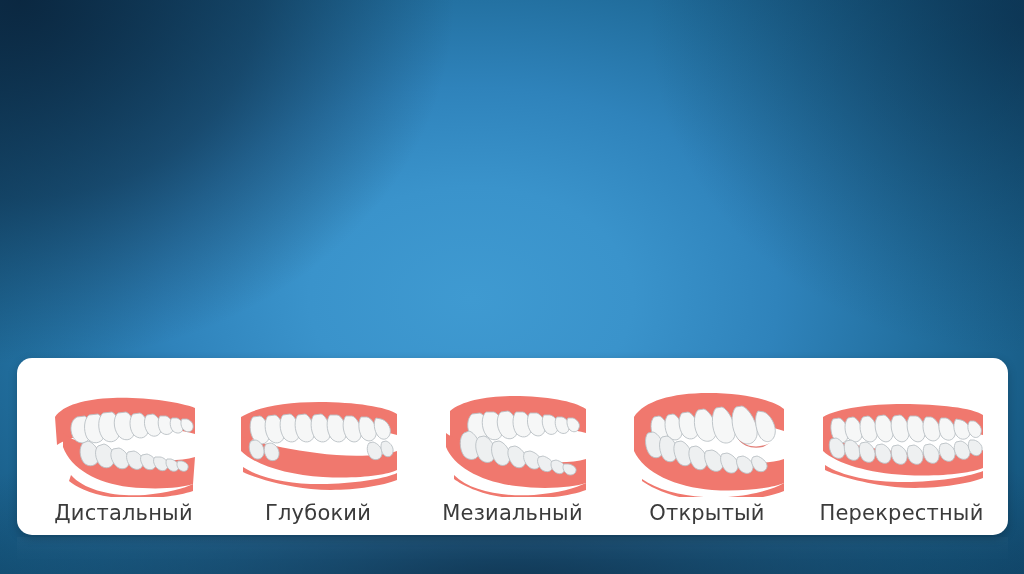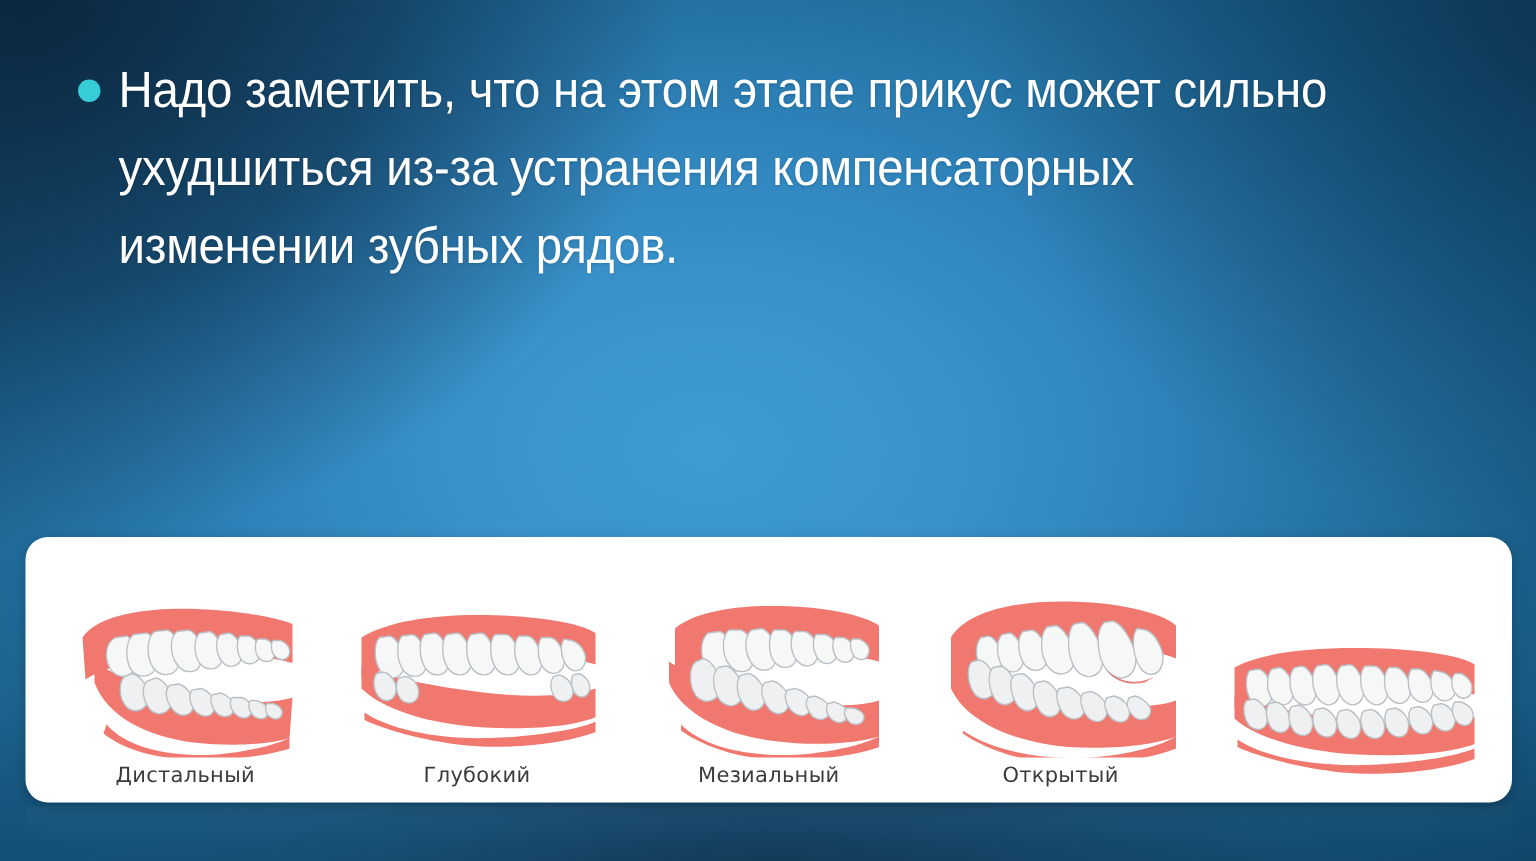--- a/index.html
+++ b/index.html
@@ -101,21 +101,21 @@
     align-items: center;
   }
   .bite-figure {
     width: 178px;
     height: 110px;
     position: relative;
   }
   .bite-figure svg { display: block; width: 100%; height: 100%; }
   .bite-label {
     margin-top: 4px;
-    font-size: 14px;
+    font-size: 21px;
     color: #3b3b3b;
     font-family: "DejaVu Sans", sans-serif;
     letter-spacing: 0.2px;
     white-space: nowrap;
   }
 
   
   .reflection {
     position: absolute;
     left: 17px;
@@ -131,24 +131,20 @@
     background: linear-gradient(to bottom, rgba(255,255,255,0.10), rgba(255,255,255,0));
   }
 </style>
 </head>
 <body>
 
 <div id="slide">
 
   <div class="bullets">
 
-    <div class="bullet-row">
-      <span class="bullet-dot"></span>
-      <div class="bullet-text">Надо заметить, что на этом этапе прикус может сильно ухудшиться из-за устранения компенсаторных изменении зубных рядов.</div>
-    </div>
 
 
   </div>
 
   <div class="reflection">
     
   </div>
 
   <div class="card">
     <div class="card-inner">
@@ -313,18 +309,19 @@
               <path d="M64 58 C61 62 62 70 66 74 C71 78 77 77 78 70 C79 63 73 58 69 57 Z"></path>
               <path d="M80 59 C77 63 78 71 82 75 C87 79 93 78 94 71 C95 64 89 59 85 58 Z"></path>
               <path d="M96 59 C93 63 94 71 98 75 C103 79 109 78 110 71 C111 64 105 59 101 58 Z"></path>
               <path d="M112 58 C109 62 110 70 114 74 C119 78 125 77 126 70 C127 63 121 58 117 57 Z"></path>
               <path d="M128 57 C125 61 126 68 130 72 C135 76 141 75 142 68 C143 62 137 57 133 56 Z"></path>
               <path d="M143 55 C140 59 141 66 145 70 C150 74 156 73 157 66 C158 60 152 55 148 54 Z"></path>
               <path d="M157 53 C154 57 155 63 159 67 C163 70 168 69 169 63 C170 58 165 54 161 53 Z"></path>
             </g>
           </svg>
         </div>
+        <div class="bite-label">Перекрестный</div>
       </div>
 
     </div>
   </div>
 
 </div>
 
 </body></html>

